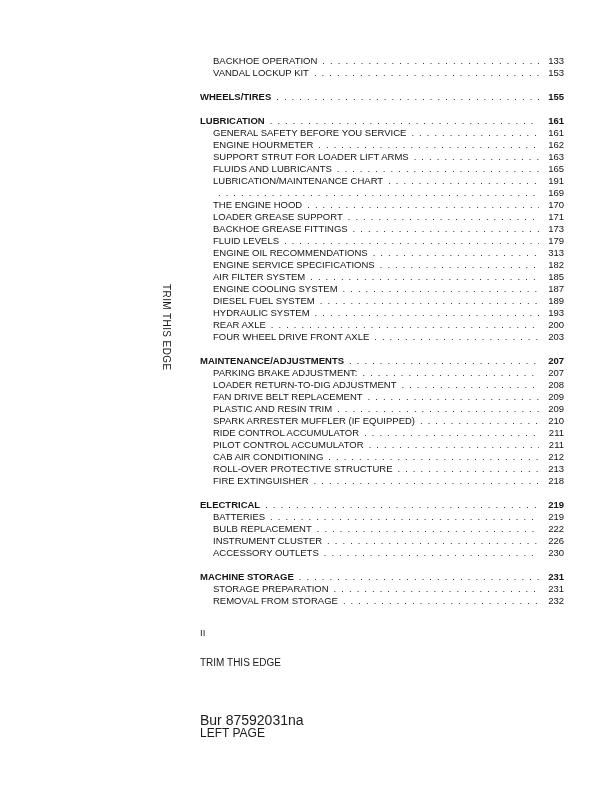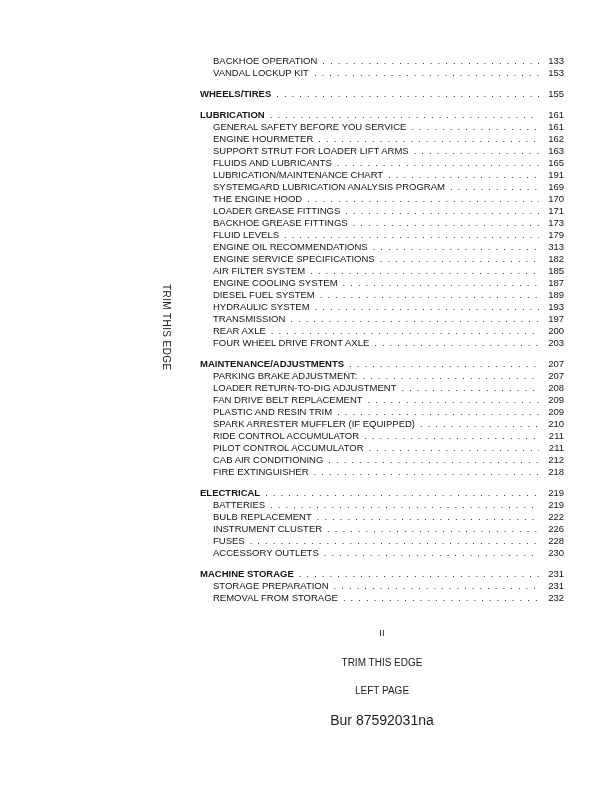--- a/index.html
+++ b/index.html
@@ -31,53 +31,53 @@
     width:364px;
   }
   .toc-group { margin-bottom:9px; }
   .row {
     display:flex;
     align-items:baseline;
     font-size:9.5px;
     line-height:12px;
     white-space:nowrap;
   }
-  .row.header { font-weight:bold; }
+  .row.header { font-weight:bold;margin-top:12px; }
   .row.sub { padding-left:13px;justify-content:flex-end; }
   .row .label { flex:0 0 auto; }
   .row .dots {
     flex:1 1 auto;
     overflow:hidden;
     white-space:nowrap;
     margin:0 5px 0 5px;
     font-weight:normal;
     letter-spacing:1.2px;
     color:#1c1c1c;
   }
   .row .dots::before {
     content:". . . . . . . . . . . . . . . . . . . . . . . . . . . . . . . . . . . . . . . . . . . . . . . . . . . . . . . . . . . . . . . . . . . . . . . . . . . . . . . .";
   }
   .row .page {
     flex:0 0 auto;
     min-width:20px;
     text-align:right;
     font-weight:normal;
   }
-  .row.header .page { font-weight:normal; }
+  .row.header .page { font-weight:bold; }
 
   
   .footer-line {
     position:absolute;
     left:200px; width:364px;
-    text-align:center;
+    text-align:left;
     color:#1c1c1c;
   }
   .f-page-num  { top:627px; font-size:9.5px; }
   .f-trim-note { top:657px; font-size:10px;  }
-  .f-page-side { top:685px; font-size:10px;  }
+  .f-page-side { top:726px; font-size:12px;  }
   .f-doc-code  { top:712px; font-size:14px;  }
 </style>
 </head>
 <body>
 
 <div class="trim-vertical">TRIM THIS EDGE</div>
 
 <div class="toc">
     <div class="toc-group">
       <div class="row sub">
@@ -123,31 +123,30 @@
         <span class="label">FLUIDS AND LUBRICANTS</span>
         <span class="dots"></span>
         <span class="page">165</span>
       </div>
       <div class="row sub">
         <span class="label">LUBRICATION/MAINTENANCE CHART</span>
         <span class="dots"></span>
         <span class="page">191</span>
       </div>
       <div class="row sub">
-        <span class="label">SYSTEMGARD LUBRICATION ANALYSIS PROGRAM</span>
         <span class="dots"></span>
         <span class="page">169</span>
       </div>
       <div class="row sub">
         <span class="label">THE ENGINE HOOD</span>
         <span class="dots"></span>
         <span class="page">170</span>
       </div>
       <div class="row sub">
-        <span class="label">LOADER GREASE FITTINGS</span>
+        <span class="label">LOADER GREASE SUPPORT</span>
         <span class="dots"></span>
         <span class="page">171</span>
       </div>
       <div class="row sub">
         <span class="label">BACKHOE GREASE FITTINGS</span>
         <span class="dots"></span>
         <span class="page">173</span>
       </div>
       <div class="row sub">
         <span class="label">FLUID LEVELS</span>
@@ -178,25 +177,20 @@
         <span class="label">DIESEL FUEL SYSTEM</span>
         <span class="dots"></span>
         <span class="page">189</span>
       </div>
       <div class="row sub">
         <span class="label">HYDRAULIC SYSTEM</span>
         <span class="dots"></span>
         <span class="page">193</span>
       </div>
       <div class="row sub">
-        <span class="label">TRANSMISSION</span>
-        <span class="dots"></span>
-        <span class="page">197</span>
-      </div>
-      <div class="row sub">
         <span class="label">REAR AXLE</span>
         <span class="dots"></span>
         <span class="page">200</span>
       </div>
       <div class="row sub">
         <span class="label">FOUR WHEEL DRIVE FRONT AXLE</span>
         <span class="dots"></span>
         <span class="page">203</span>
       </div>
     </div>
@@ -240,20 +234,25 @@
         <span class="label">PILOT CONTROL ACCUMULATOR</span>
         <span class="dots"></span>
         <span class="page">211</span>
       </div>
       <div class="row sub">
         <span class="label">CAB AIR CONDITIONING</span>
         <span class="dots"></span>
         <span class="page">212</span>
       </div>
       <div class="row sub">
+        <span class="label">ROLL-OVER PROTECTIVE STRUCTURE</span>
+        <span class="dots"></span>
+        <span class="page">213</span>
+      </div>
+      <div class="row sub">
         <span class="label">FIRE EXTINGUISHER</span>
         <span class="dots"></span>
         <span class="page">218</span>
       </div>
     </div>
     <div class="toc-group">
       <div class="row header">
         <span class="label">ELECTRICAL</span>
         <span class="dots"></span>
         <span class="page">219</span>
@@ -265,25 +264,20 @@
       </div>
       <div class="row sub">
         <span class="label">BULB REPLACEMENT</span>
         <span class="dots"></span>
         <span class="page">222</span>
       </div>
       <div class="row sub">
         <span class="label">INSTRUMENT CLUSTER</span>
         <span class="dots"></span>
         <span class="page">226</span>
-      </div>
-      <div class="row sub">
-        <span class="label">FUSES</span>
-        <span class="dots"></span>
-        <span class="page">228</span>
       </div>
       <div class="row sub">
         <span class="label">ACCESSORY OUTLETS</span>
         <span class="dots"></span>
         <span class="page">230</span>
       </div>
     </div>
     <div class="toc-group">
       <div class="row header">
         <span class="label">MACHINE STORAGE</span>

